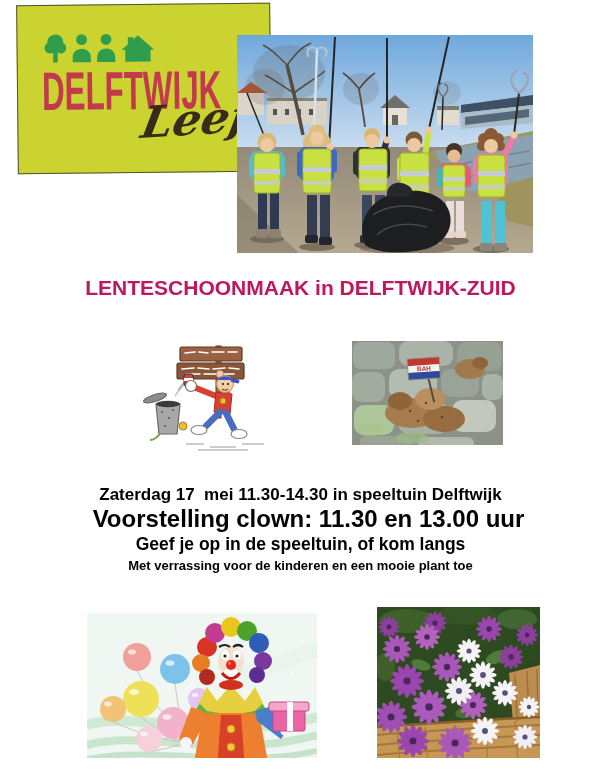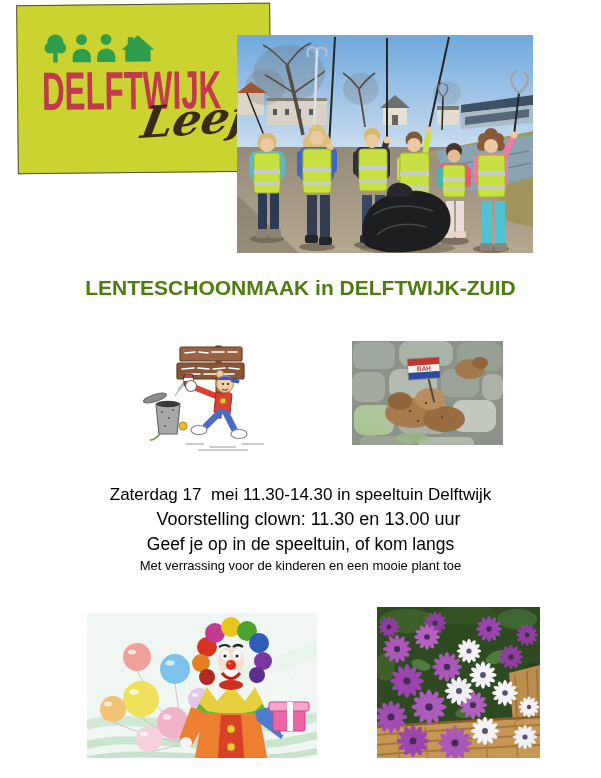--- a/index.html
+++ b/index.html
@@ -27,27 +27,27 @@
     transform:skewX(-14deg) rotate(-3deg);transform-origin:left top;
   }
   
   .photo{position:absolute;display:block;}
   .photo-top{left:237px;top:35px;width:296px;height:218px;z-index:2;}
   .cartoon{left:128px;top:338px;width:162px;height:118px;}
   .poop{left:352px;top:341px;width:151px;height:104px;}
   .clown{left:87px;top:613px;width:230px;height:155px;}
   .flowers{left:377px;top:607px;width:163px;height:158px;}
   
-  .headline{position:absolute;left:0;right:0;top:276px;text-align:center;color:#4d7c0f;}
+  .headline{position:absolute;left:0;right:0;top:276px;text-align:center;color:#be185d;}
   .headline div{font-size:21px;font-weight:bold;line-height:24px;white-space:pre;}
   
   .details{position:absolute;left:0;right:0;top:484px;text-align:center;color:#000;}
-  .details div{font-weight:normal;white-space:pre;}
+  .details div{font-weight:bold;white-space:pre;}
   .details .d1{font-size:17px;line-height:21px;}
-  .details .d2{font-size:18px;line-height:28px;padding-left:16px;}
+  .details .d2{font-size:24px;line-height:28px;padding-left:16px;}
   .details .d3{font-size:17.5px;line-height:22px;}
   .details .d4{font-size:13px;line-height:22px;}
 </style>
 </head>
 <body>
 
 <div class="page">
 
   <div class="logo-card">
     <svg class="logo-icons" viewBox="0 0 150 34">

